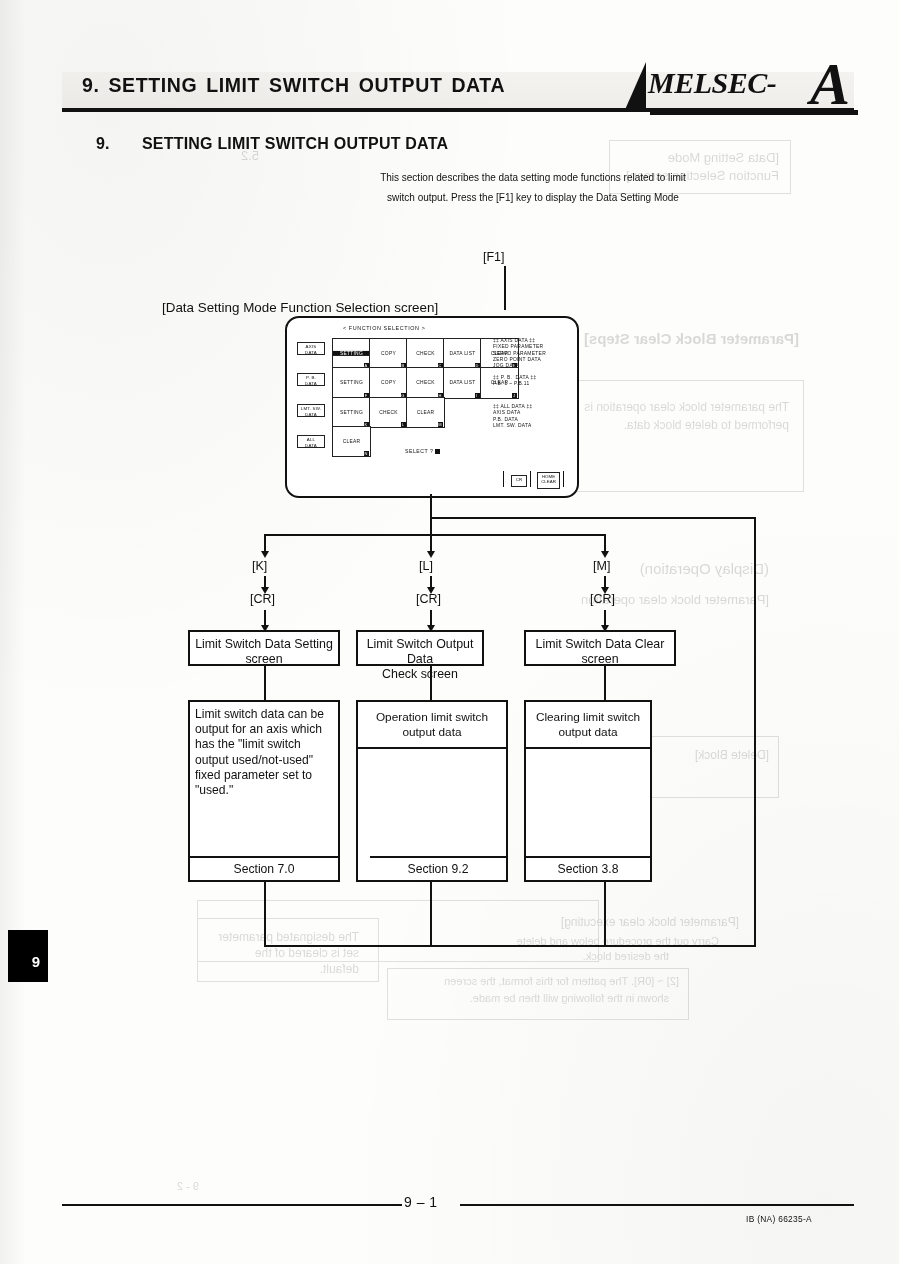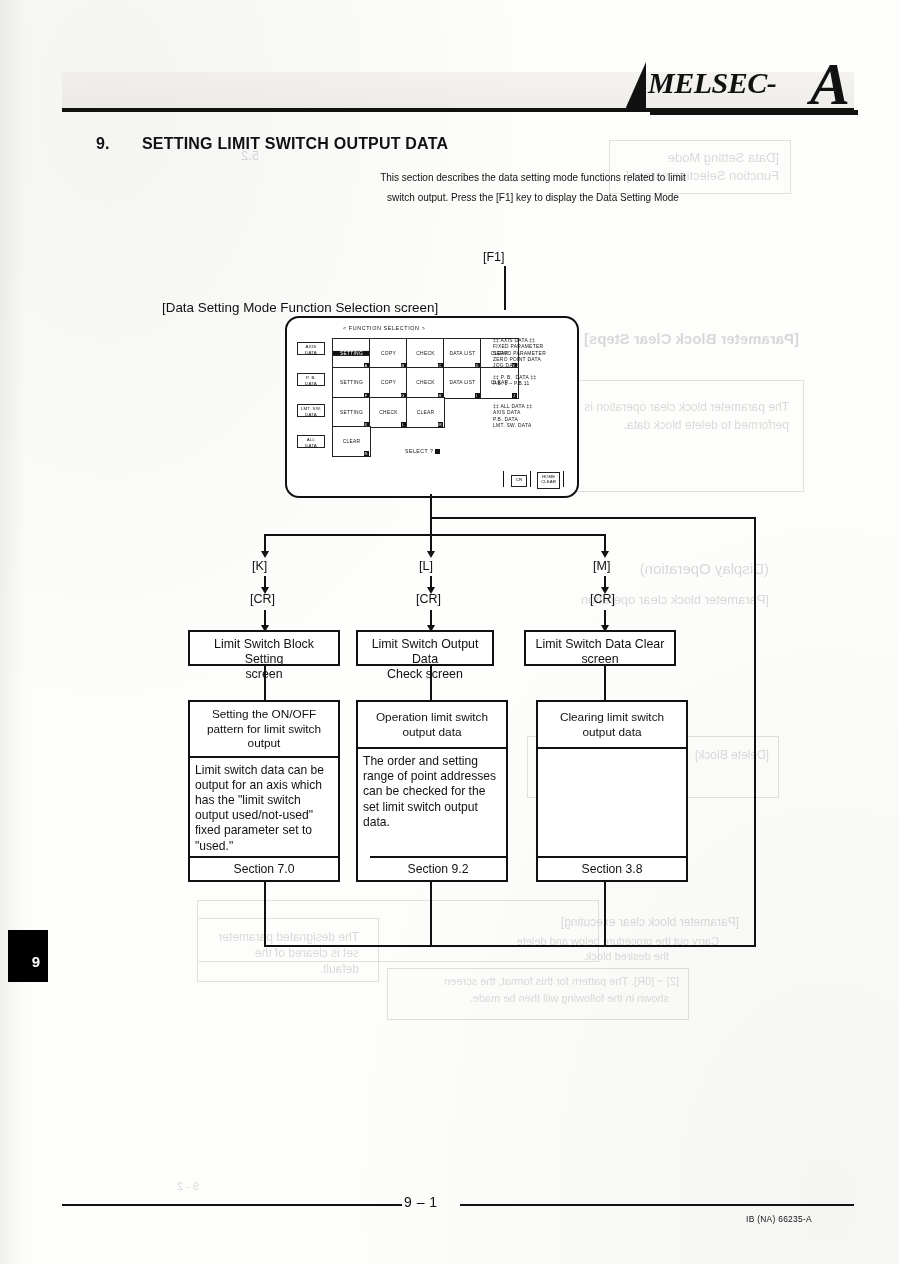--- a/index.html
+++ b/index.html
@@ -179,20 +179,21 @@
   <div class="g" style="left:540px;top:930px;font-size:12px;">The designated parameter</div>
   <div class="g" style="left:540px;top:946px;font-size:12px;">set is cleared of the</div>
   <div class="g" style="left:540px;top:962px;font-size:12px;">default.</div>
   <div class="gb" style="left:520px;top:918px;width:180px;height:62px;"></div>
   <div class="g" style="left:640px;top:148px;font-size:13px;">5.2</div>
   <div class="g" style="left:700px;top:1180px;font-size:11px;">9 - 2</div>
 </div>
 
 <div class="hdr">
   <div class="hdr-band"></div>
+  <div class="hdr-title">9.  SETTING  LIMIT  SWITCH  OUTPUT  DATA</div>
   <div class="hdr-rule"></div>
   <div class="melsec">
     <div class="slash"></div>
     <div class="melsec-word">MELSEC-</div>
     <div class="melsec-a">A</div>
     <div class="melsec-bar"></div>
   </div>
 </div>
 
 <div class="sec-num">9.</div>
@@ -342,58 +343,54 @@
 <div class="arrow" style="left:601px;top:551px;"></div>
 <div class="keytag" style="left:593px;top:559px;">[M]</div>
 <div class="vline" style="left:604px;top:576px;height:14px;"></div>
 <div class="arrow" style="left:601px;top:587px;"></div>
 <div class="keytag" style="left:590px;top:592px;">[CR]</div>
 <div class="vline" style="left:604px;top:610px;height:20px;"></div>
 <div class="arrow" style="left:601px;top:625px;"></div>
 
 <div class="fbox" style="left:188px;top:630px;width:152px;height:36px;">
   <div class="htxt">
-    <span>Limit Switch Block Setting</span><br>
+    <span>Limit Switch Data Setting</span><br>
     <span>screen</span>
   </div>
 </div>
-<div class="fbox" style="left:356px;top:630px;width:138px;height:36px;">
+<div class="fbox" style="left:356px;top:630px;width:128px;height:36px;">
   <div class="htxt">
     <span>Limit Switch Output Data</span><br>
     <span>Check screen</span>
   </div>
 </div>
 <div class="fbox" style="left:524px;top:630px;width:152px;height:36px;">
   <div class="htxt">
     <span>Limit Switch Data Clear</span><br>
     <span>screen</span>
   </div>
 </div>
 
 <div class="vline" style="left:264px;top:666px;height:36px;"></div>
 <div class="vline" style="left:430px;top:666px;height:36px;"></div>
 <div class="vline" style="left:604px;top:666px;height:36px;"></div>
 
 <div class="detail" style="left:188px;top:700px;width:152px;height:182px;">
-  <div class="dhead">Setting the ON/OFF pattern for limit switch output</div>
   <div class="dbody">
     <p>Limit switch data can be output for an axis which has the "limit switch output used/not-used" fixed parameter set to "used."</p>
   </div>
   <div class="dfoot" style="position:absolute;left:0;right:0;bottom:0;">Section 7.0</div>
 </div>
 
 <div class="detail" style="left:356px;top:700px;width:152px;height:182px;">
   <div class="dhead" style="padding-top:8px;padding-bottom:8px;">Operation limit switch output data</div>
-  <div class="dbody">
-    <p>The order and setting range of point addresses can be checked for the set limit switch output data.</p>
-  </div>
   <div class="dfoot" style="position:absolute;left:12px;right:0;bottom:0;">Section 9.2</div>
 </div>
 
-<div class="detail" style="left:524px;top:700px;width:152px;height:182px;margin-left:12px;">
+<div class="detail" style="left:524px;top:700px;width:128px;height:182px;">
   <div class="dhead" style="padding-top:8px;padding-bottom:8px;">Clearing limit switch output data</div>
   <div class="dfoot" style="position:absolute;left:0;right:0;bottom:0;">Section 3.8</div>
 </div>
 
 <div class="vline" style="left:264px;top:882px;height:64px;"></div>
 <div class="vline" style="left:430px;top:882px;height:64px;"></div>
 <div class="vline" style="left:604px;top:882px;height:64px;"></div>
 <div class="hline" style="left:264px;top:945px;width:492px;"></div>
 
 <div class="tab">

